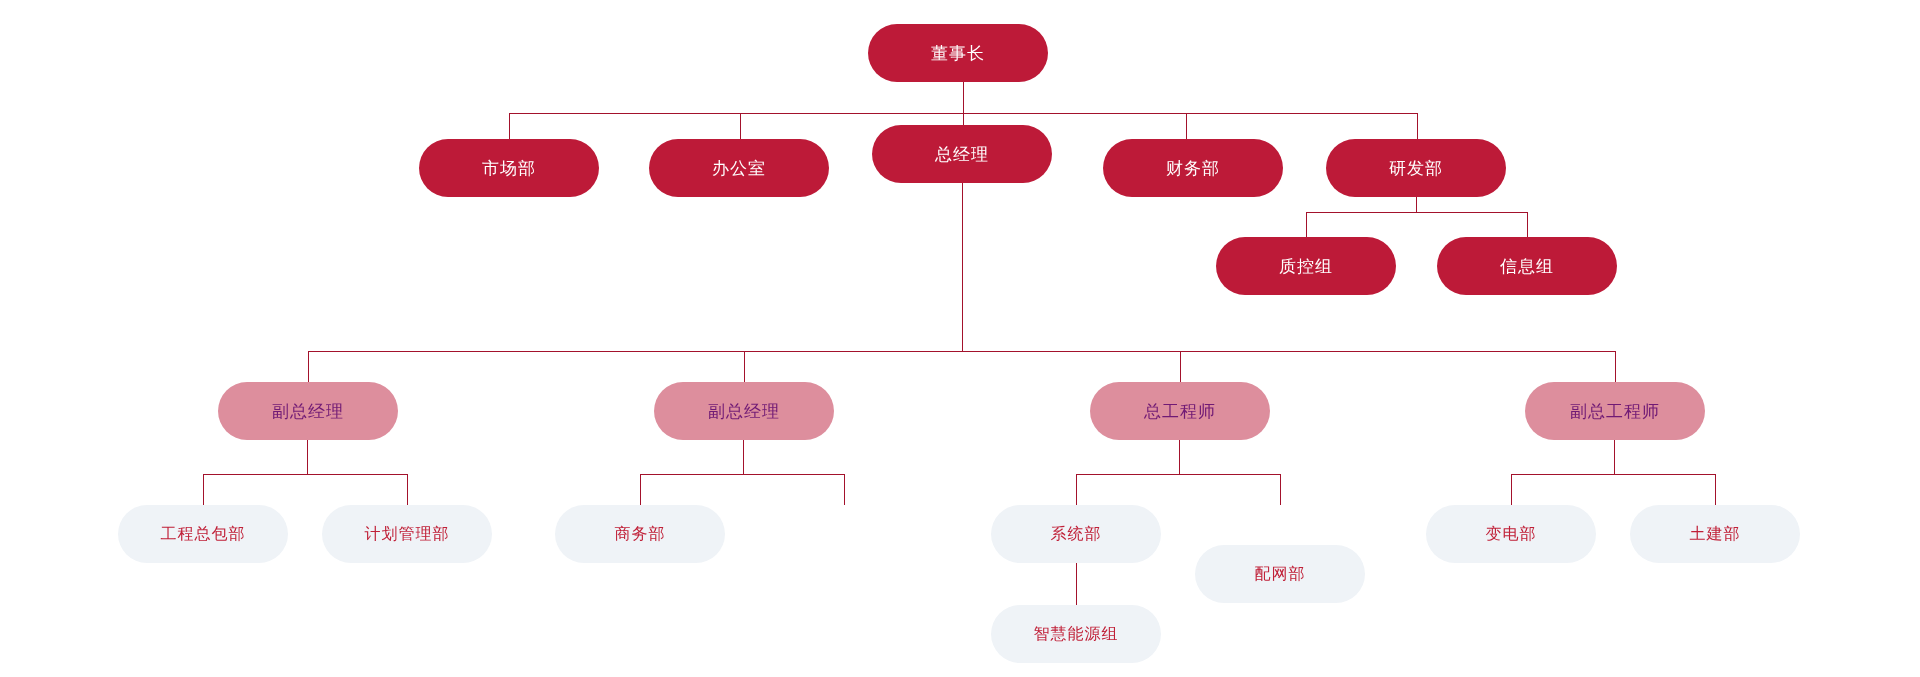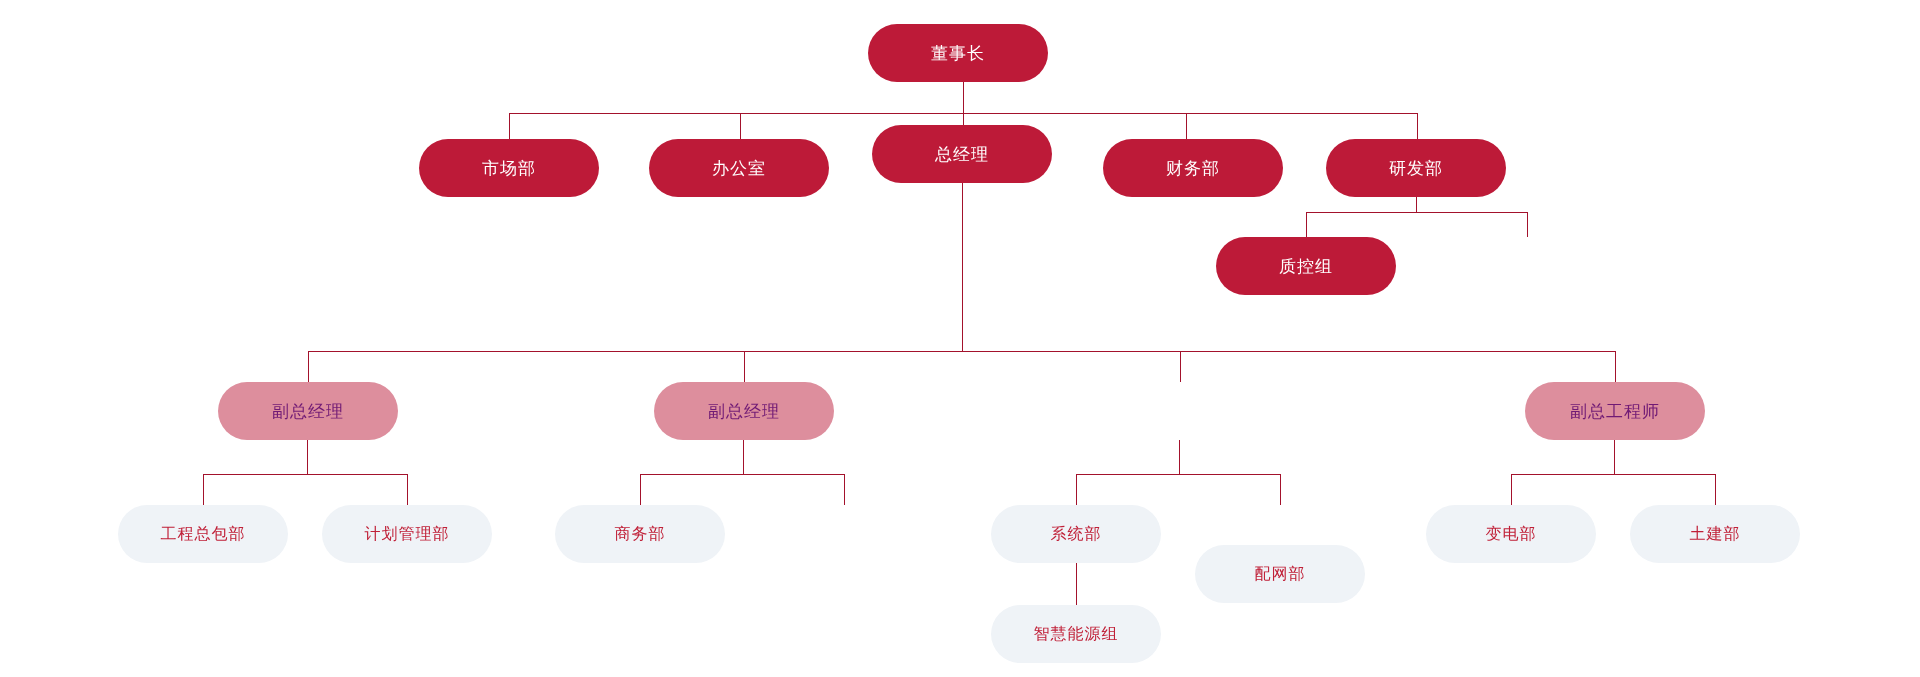--- a/index.html
+++ b/index.html
@@ -114,23 +114,25 @@
 
   <div class="node lvl-primary" style="left:868px; top:24px; width:180px; height:58px;">董事长</div>
 
   <div class="node lvl-primary" style="left:419px; top:139px; width:180px; height:58px;">市场部</div>
   <div class="node lvl-primary" style="left:649px; top:139px; width:180px; height:58px;">办公室</div>
   <div class="node lvl-primary" style="left:872px; top:125px; width:180px; height:58px;">总经理</div>
   <div class="node lvl-primary" style="left:1103px; top:139px; width:180px; height:58px;">财务部</div>
   <div class="node lvl-primary" style="left:1326px; top:139px; width:180px; height:58px;">研发部</div>
 
   <div class="node lvl-primary" style="left:1216px; top:237px; width:180px; height:58px;">质控组</div>
+  <div class="node lvl-primary" style="left:1437px; top:237px; width:180px; height:58px;">信息组</div>
 
   <div class="node lvl-pink" style="left:218px; top:382px; width:180px; height:58px;">副总经理</div>
   <div class="node lvl-pink" style="left:654px; top:382px; width:180px; height:58px;">副总经理</div>
+  <div class="node lvl-pink" style="left:1090px; top:382px; width:180px; height:58px;">总工程师</div>
   <div class="node lvl-pink" style="left:1525px; top:382px; width:180px; height:58px;">副总工程师</div>
 
   <div class="node lvl-leaf" style="left:118px; top:505px; width:170px; height:58px;">工程总包部</div>
   <div class="node lvl-leaf" style="left:322px; top:505px; width:170px; height:58px;">计划管理部</div>
   <div class="node lvl-leaf" style="left:555px; top:505px; width:170px; height:58px;">商务部</div>
   <div class="node lvl-leaf" style="left:991px; top:505px; width:170px; height:58px;">系统部</div>
   <div class="node lvl-leaf" style="left:1195px; top:505px; width:170px; height:58px;margin-top:40px;">配网部</div>
   <div class="node lvl-leaf" style="left:1426px; top:505px; width:170px; height:58px;">变电部</div>
   <div class="node lvl-leaf" style="left:1630px; top:505px; width:170px; height:58px;">土建部</div>
 

